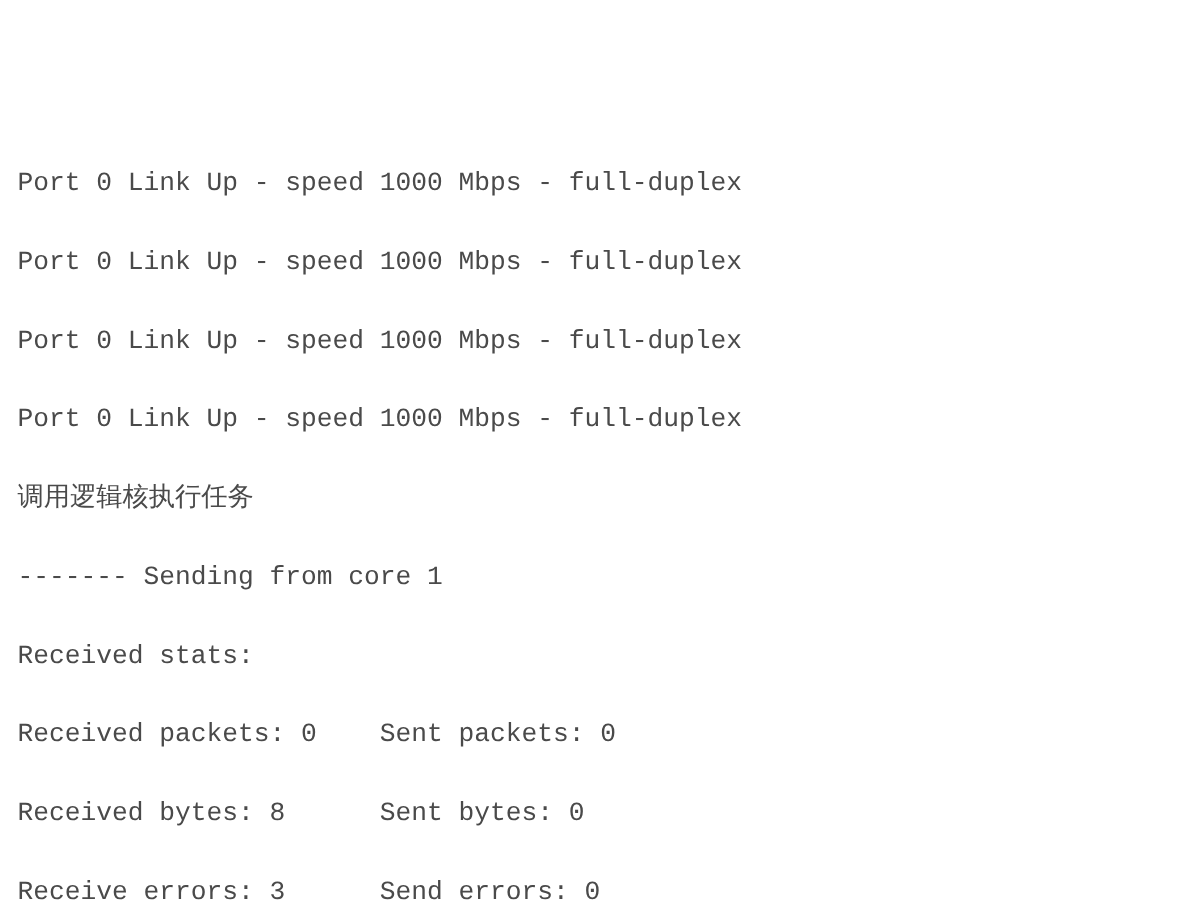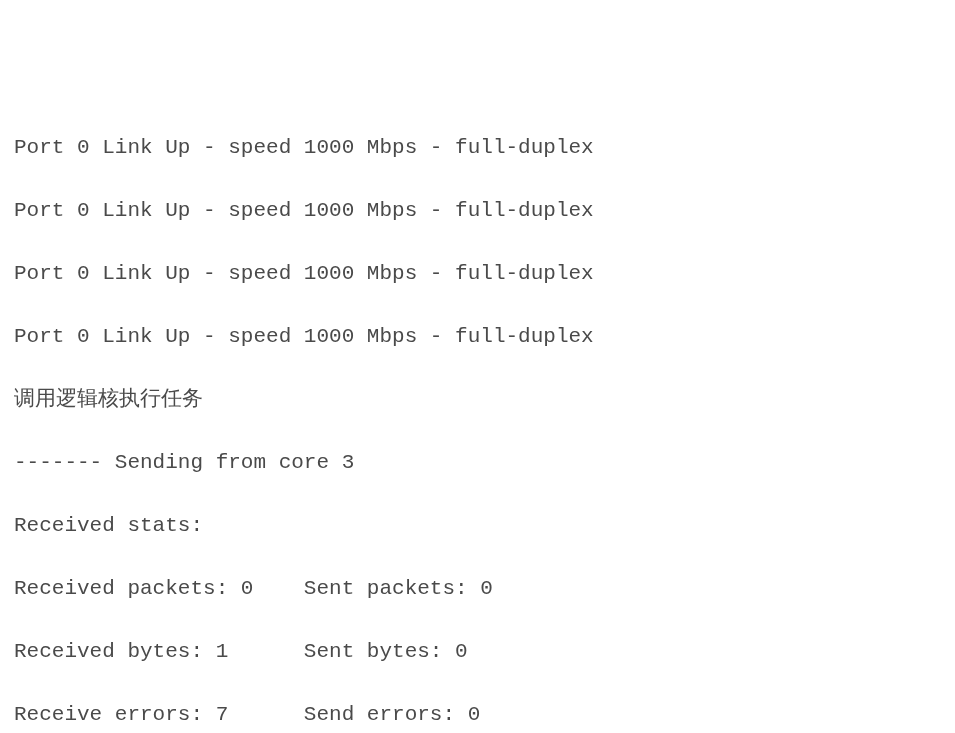--- a/index.html
+++ b/index.html
@@ -23,25 +23,25 @@
 </head>
 <body>
 
 
 
 <span class="line">Port 0 Link Up - speed 1000 Mbps - full-duplex</span>
 <span class="line">Port 0 Link Up - speed 1000 Mbps - full-duplex</span>
 <span class="line">Port 0 Link Up - speed 1000 Mbps - full-duplex</span>
 <span class="line">Port 0 Link Up - speed 1000 Mbps - full-duplex</span>
 <span class="line">调用逻辑核执行任务</span>
-<span class="line">------- Sending from core 3</span>
+<span class="line">------- Sending from core 1</span>
 <span class="line">Received stats:</span>
 <span class="line">Received packets: 0    Sent packets: 0</span>
-<span class="line">Received bytes: 1      Sent bytes: 0</span>
-<span class="line">Receive errors: 7      Send errors: 0</span>
+<span class="line">Received bytes: 8      Sent bytes: 0</span>
+<span class="line">Receive errors: 3      Send errors: 0</span>
 
 
 
 
 
 
 
 
 
 

